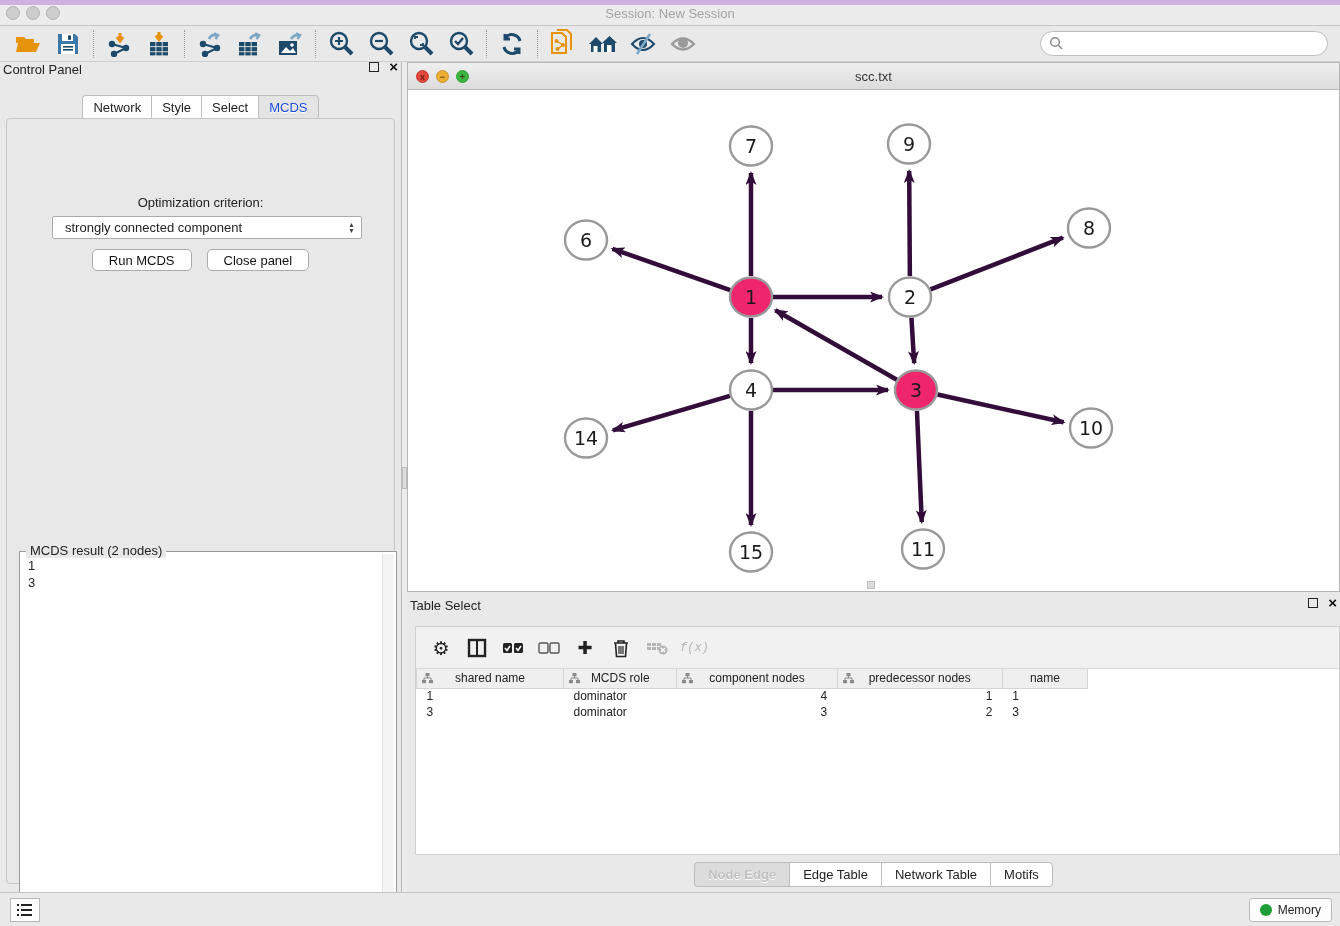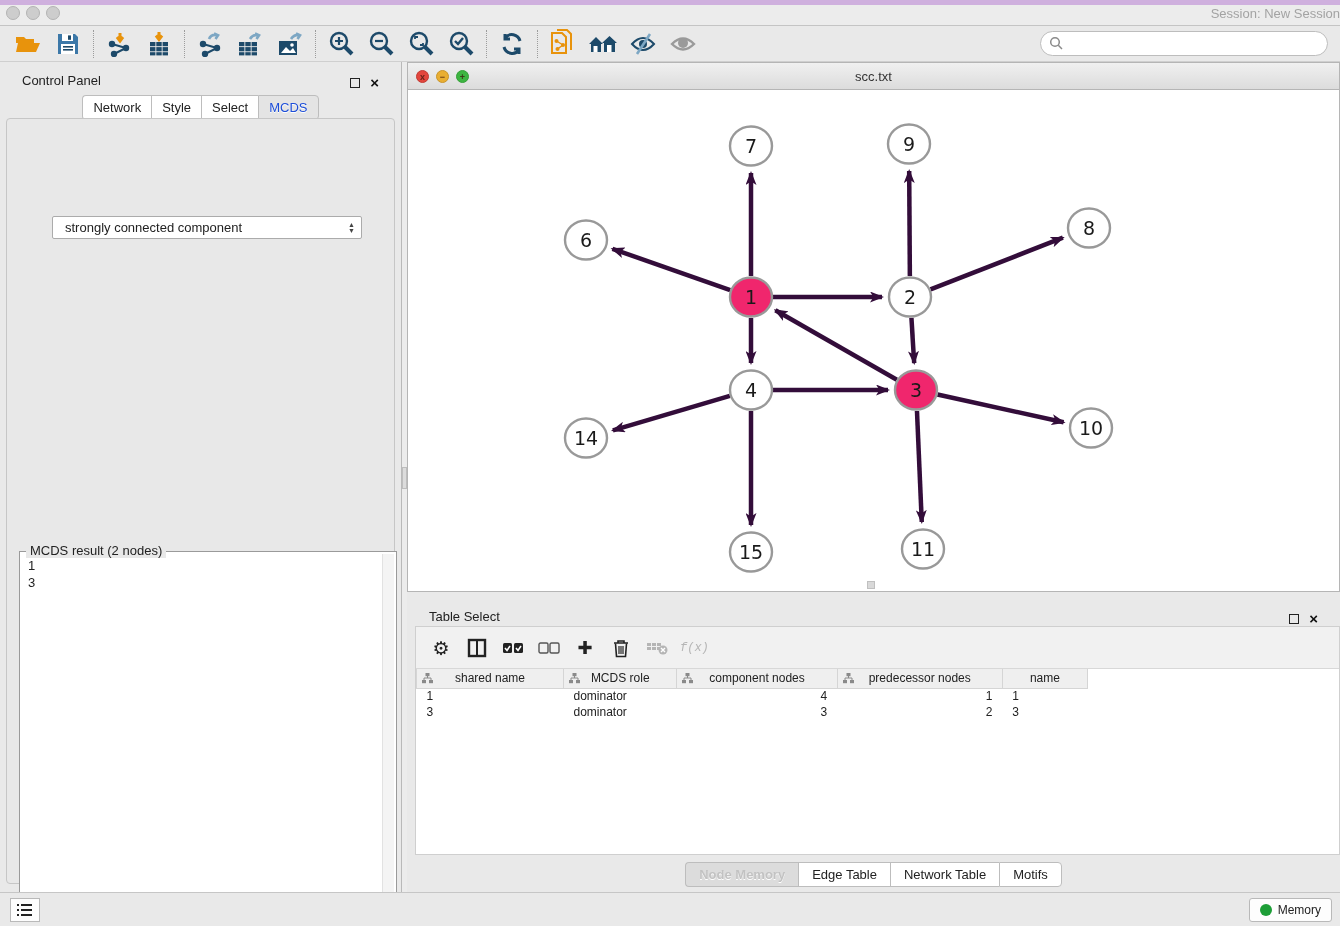--- a/index.html
+++ b/index.html
@@ -4,32 +4,32 @@
 <style>
   * { margin:0; padding:0; box-sizing:border-box; }
   html,body { width:1340px; height:926px; overflow:hidden; }
   body { font-family:"Liberation Sans", sans-serif; background:#e9e9e9; position:relative; font-size:13px; color:#222; }
 
   
   .titlebar { position:absolute; left:0; top:0; width:1340px; height:26px;
     background:linear-gradient(#cfb0de 0 5px, #ececec 5px 100%); border-bottom:1px solid #c4c4c4; }
   .traffic { position:absolute; top:6px; left:6px; display:flex; gap:6px; }
   .tl-dot { width:14px; height:14px; border-radius:50%; background:#cdcdcd; border:1px solid #b3b3b3; }
-  .win-title { position:absolute; left:0; right:0; top:6px; text-align:right; color:#a3a3a3; font-size:13px; }
+  .win-title { position:absolute; left:0; right:0; top:6px; text-align:center; color:#a3a3a3; font-size:13px; }
 
   
   .toolbar { position:absolute; left:0; top:26px; width:1340px; height:36px; background:#e9e9e9;
     border-bottom:1px solid #cfcfcf; display:flex; align-items:center; padding-left:8px; }
   .tb-btn { width:40px; height:32px; display:flex; align-items:center; justify-content:center; }
   .tb-sep { width:1px; height:28px; border-left:1px dotted #9c9c9c; margin:0 5px; }
   .search-wrap { position:absolute; right:12px; top:5px; width:288px; height:25px; background:#fff;
     border:1px solid #bdbdbd; border-radius:13px; display:flex; align-items:center; padding-left:8px; }
 
   
-  .panel-head { height:26px; display:flex; align-items:flex-end; padding:0 22px; font-size:13px; color:#222; }
+  .panel-head { height:26px; display:flex; align-items:flex-start; padding:0 3px; font-size:13px; color:#222; }
   .panel-head .spacer { flex:1; }
   .float-box { width:10px; height:10px; border:1.6px solid #222; display:inline-block; margin-right:10px; }
   .close-x { font-weight:bold; font-size:15px; color:#111; line-height:10px; }
 
   
   .control-panel { position:absolute; left:0; top:62px; width:401px; height:830px; background:#e9e9e9; }
   .v-divider { position:absolute; left:401px; top:62px; width:6px; height:830px; background:#ececec;
     border-left:1px solid #b9b9b9; }
   .v-handle { position:absolute; left:0px; top:405px; width:5px; height:22px; background:#dcdcdc; border:1px solid #bdbdbd; }
   .cp-tabs { position:absolute; left:0; top:33px; width:100%; display:flex; justify-content:center; }
@@ -264,26 +264,31 @@
     <span class="float-box"></span>
     <span class="close-x">×</span>
   </div>
   <div class="cp-tabs">
     <span class="cp-tab">Network</span>
     <span class="cp-tab">Style</span>
     <span class="cp-tab">Select</span>
     <span class="cp-tab ghost">MCDS</span>
   </div>
   <div class="cp-pane">
+    <div class="opt-label">Optimization criterion:</div>
     <div class="combo">
       <span>strongly connected component</span>
       <span class="chevrons">
         <span>▲</span>
           <span>▼</span>
       </span>
+    </div>
+    <div class="cp-buttons">
+      <button class="btn">Run MCDS</button>
+      <button class="btn">Close panel</button>
     </div>
     <div class="result-box">
       <span class="result-legend">MCDS result (2 nodes)</span>
       <div class="result-area">
         <div>1</div>
         <div>3</div>
       </div>
       <div class="result-scroll"></div>
     </div>
   </div>
@@ -483,21 +488,21 @@
           <td>3</td>
           <td>dominator</td>
           <td class="num">3</td>
           <td class="num">2</td>
           <td>3</td>
         </tr>
       </tbody>
     </table>
   </div>
   <div class="tp-tabs">
-    <span class="tp-tab ghost">Node Memory</span>
+    <span class="tp-tab ghost">Node Edge</span>
     <span class="tp-tab">Edge Table</span>
     <span class="tp-tab">Network Table</span>
     <span class="tp-tab">Motifs</span>
   </div>
 </div>
 
 <div class="statusbar">
   <div class="sb-left-btn">
     <svg width="16" height="14" viewBox="0 0 16 14">
       <g stroke="#222" stroke-width="2">

